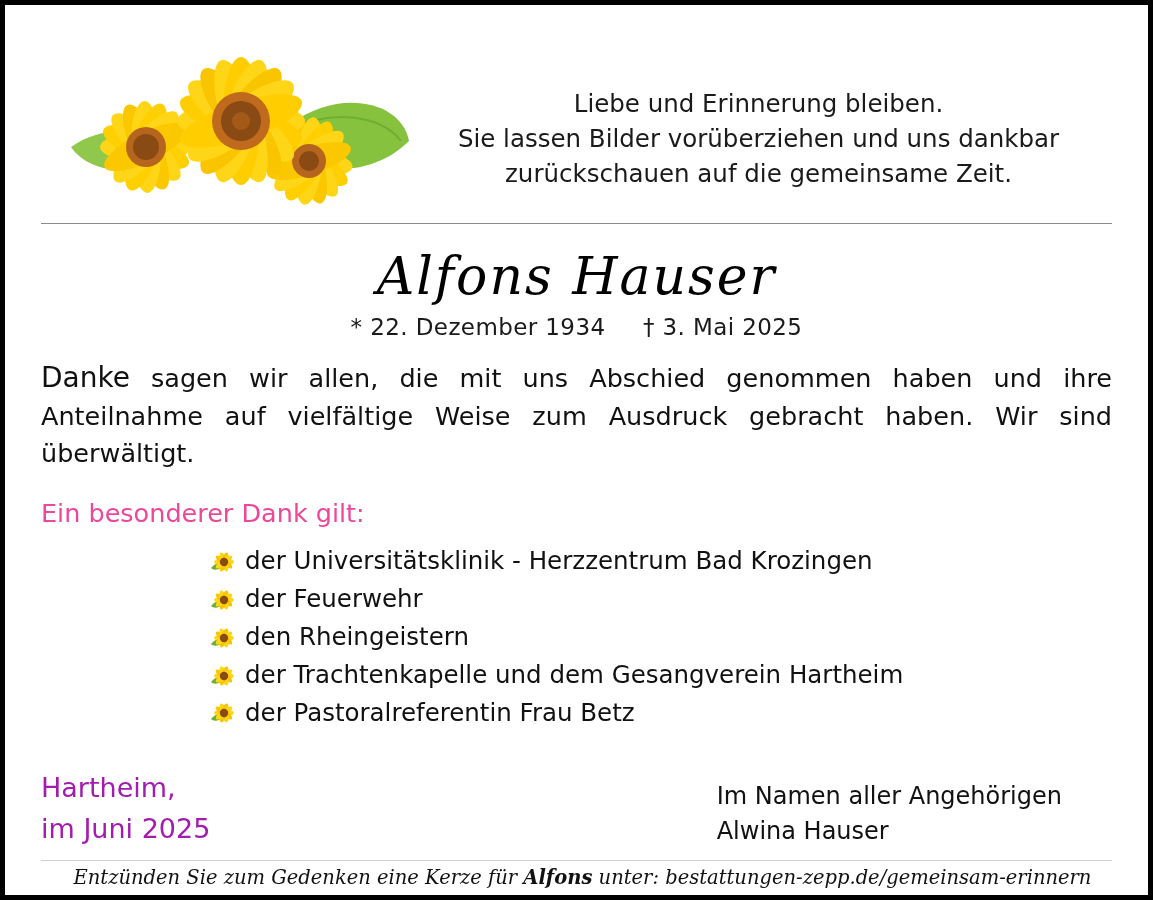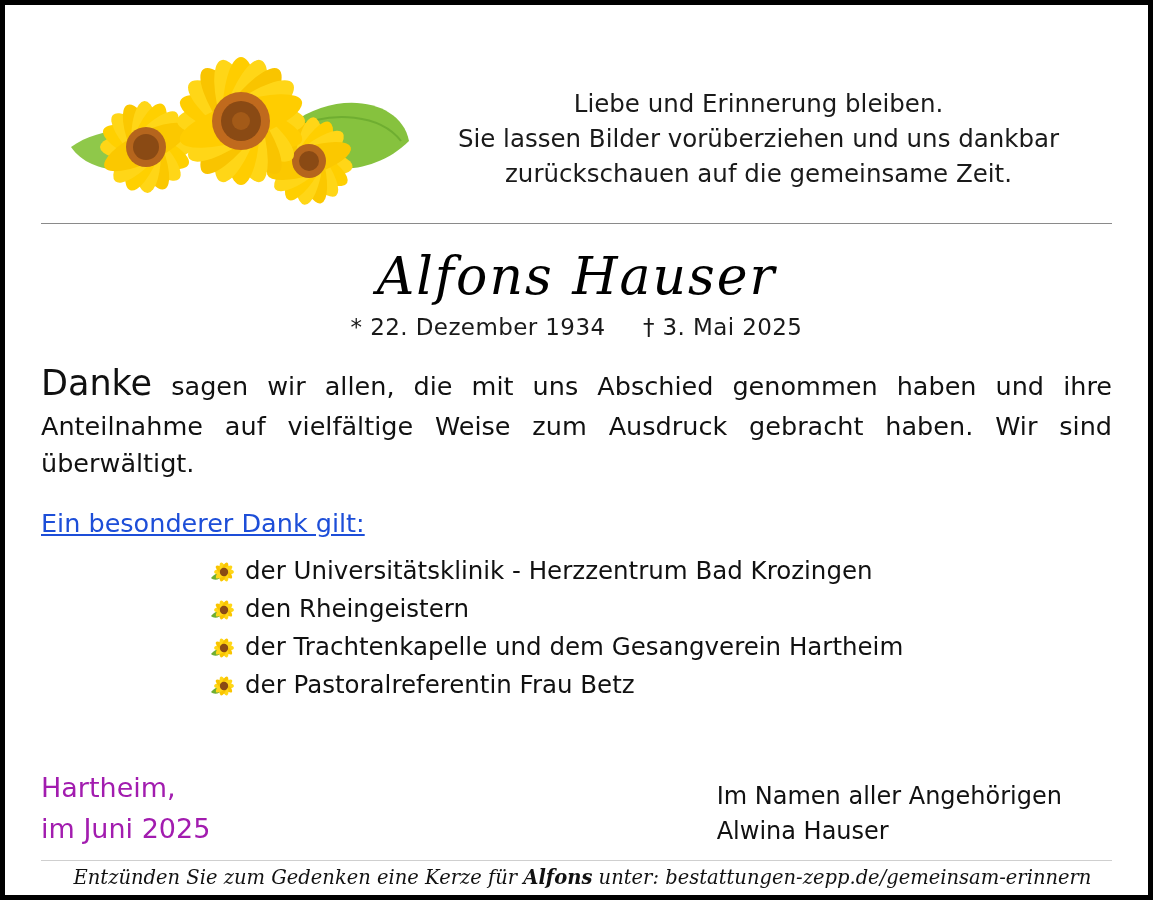--- a/index.html
+++ b/index.html
@@ -93,26 +93,25 @@
 
   
   .body-text {
     margin-top: 18px;
     font-size: 25.5px;
     line-height: 1.45;
     text-align: justify;
     text-justify: inter-word;
     color: #111;
   }
-  .body-text .lead { font-size: 35px; }
+  .body-text .lead { font-size: 28px; }
 
   .thanks-head {
     font-size: 25.5px;
-    color: #1d4ed8;
-    text-decoration: underline;
+    color: #ec4899;
   }
 
   
   .thanks-list {
     margin: 14px 0 11px 0;
     padding: 0;
     list-style: none;
   }
   .thanks-list li {
     display: flex;
@@ -292,20 +291,36 @@
             <g transform="translate(15,12)">
               <ellipse rx="10" ry="3.4" fill="#ffd617" transform="rotate(0)"></ellipse>
               <ellipse rx="10" ry="3.4" fill="#f9c400" transform="rotate(36)"></ellipse>
               <ellipse rx="10" ry="3.4" fill="#ffd617" transform="rotate(72)"></ellipse>
               <ellipse rx="10" ry="3.4" fill="#f9c400" transform="rotate(108)"></ellipse>
               <ellipse rx="10" ry="3.4" fill="#ffd617" transform="rotate(144)"></ellipse>
               <circle r="4.2" fill="#8a4a14"></circle>
             </g>
           </svg>
         </span>
+        <span>der Feuerwehr</span>
+      </li>
+      <li>
+        <span class="bullet-flower">
+          <svg viewBox="0 0 26 26" width="26" height="26" aria-hidden="true">
+            <path d="M2 18 C6 13, 11 12, 14 15 C11 20, 5 21, 2 18 Z" fill="#6fae31"></path>
+            <g transform="translate(15,12)">
+              <ellipse rx="10" ry="3.4" fill="#ffd617" transform="rotate(0)"></ellipse>
+              <ellipse rx="10" ry="3.4" fill="#f9c400" transform="rotate(36)"></ellipse>
+              <ellipse rx="10" ry="3.4" fill="#ffd617" transform="rotate(72)"></ellipse>
+              <ellipse rx="10" ry="3.4" fill="#f9c400" transform="rotate(108)"></ellipse>
+              <ellipse rx="10" ry="3.4" fill="#ffd617" transform="rotate(144)"></ellipse>
+              <circle r="4.2" fill="#8a4a14"></circle>
+            </g>
+          </svg>
+        </span>
         <span>den Rheingeistern</span>
       </li>
       <li>
         <span class="bullet-flower">
           <svg viewBox="0 0 26 26" width="26" height="26" aria-hidden="true">
             <path d="M2 18 C6 13, 11 12, 14 15 C11 20, 5 21, 2 18 Z" fill="#6fae31"></path>
             <g transform="translate(15,12)">
               <ellipse rx="10" ry="3.4" fill="#ffd617" transform="rotate(0)"></ellipse>
               <ellipse rx="10" ry="3.4" fill="#f9c400" transform="rotate(36)"></ellipse>
               <ellipse rx="10" ry="3.4" fill="#ffd617" transform="rotate(72)"></ellipse>

